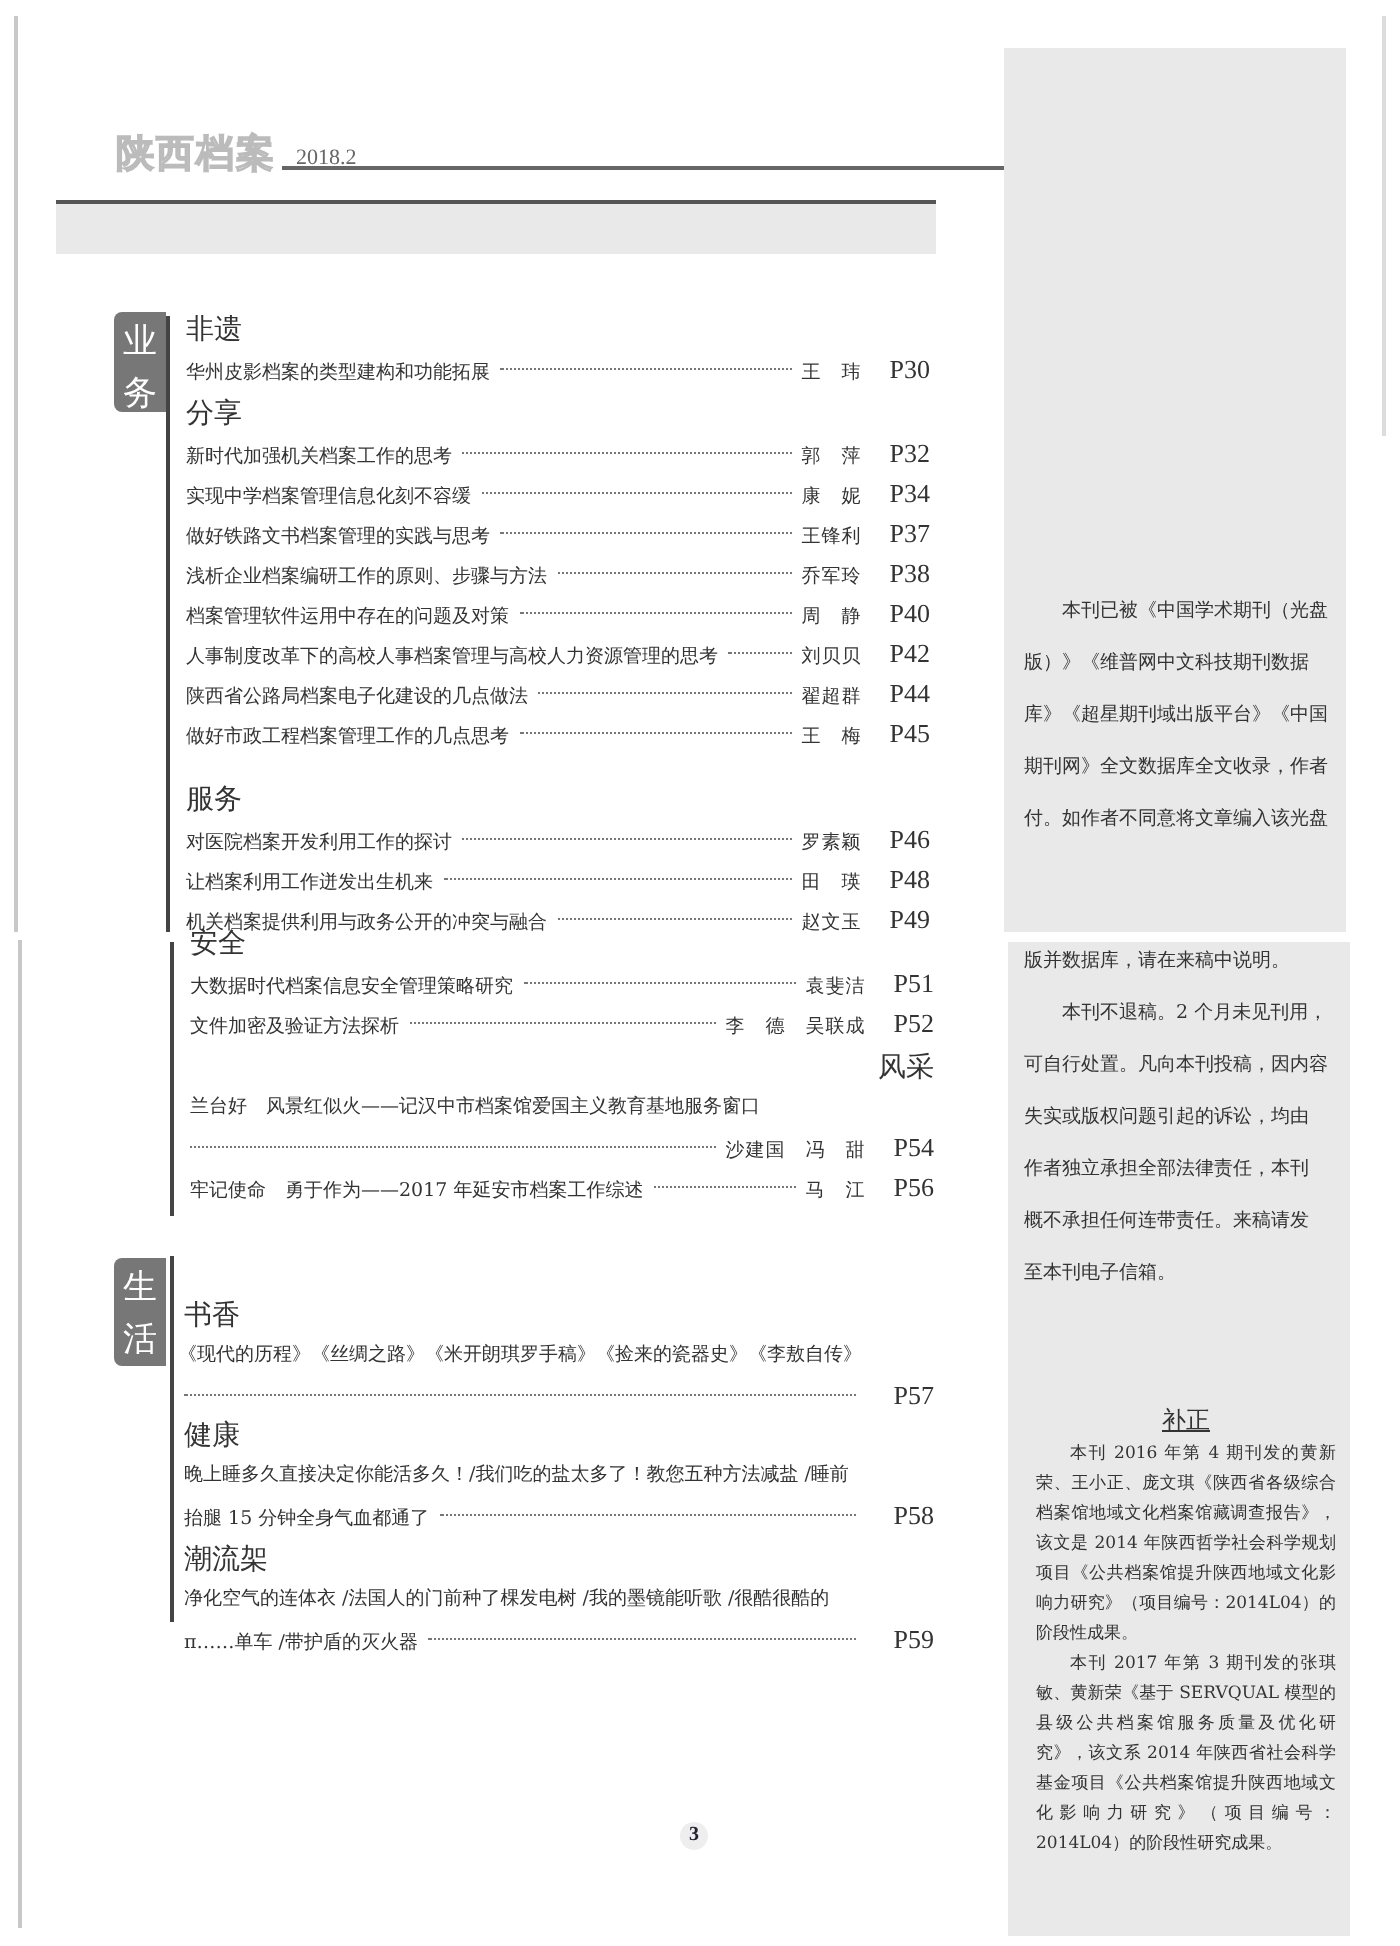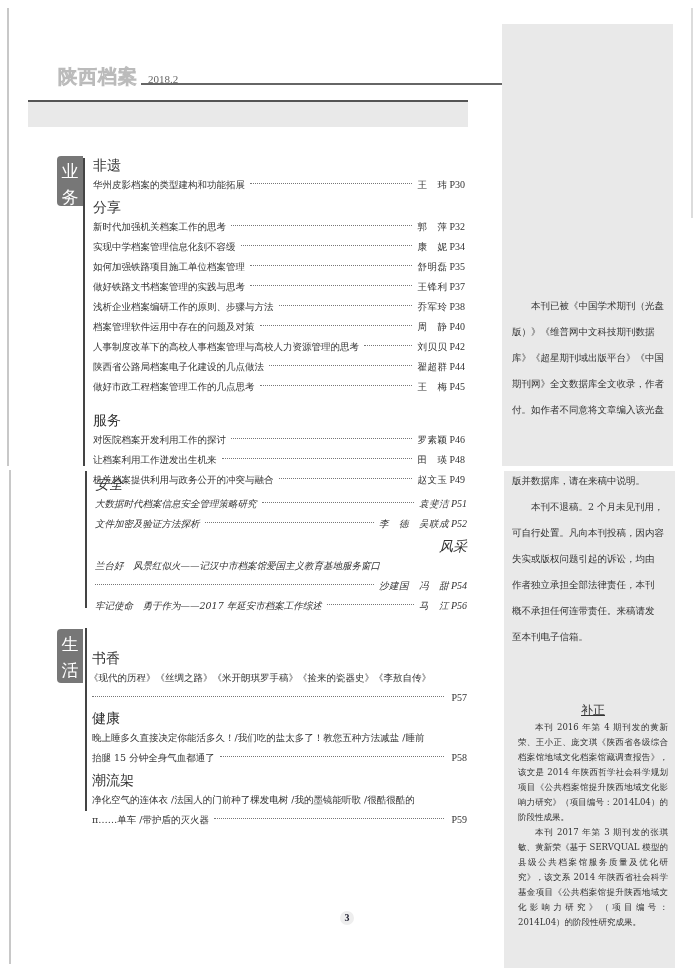--- a/index.html
+++ b/index.html
@@ -37,21 +37,21 @@
   .tab-biz { left: 57px; top: 156px; height: 50px; }
   .tab-life { left: 57px; top: 629px; height: 54px; }
 
   
   .toc { left: 93px; width: 372px; }
   .sec-title { font-size: 14px; color: #333; line-height: 20px; height: 20px; font-family: "DejaVu Sans", sans-serif; }
   .entry { display: flex; align-items: baseline; font-size: 9.5px; line-height: 20px; height: 20px; color: #333; white-space: nowrap; }
   .entry .t { flex: 0 0 auto; }
   .entry .dots { flex: 1 1 auto; border-bottom: 1px dotted #777; margin: 0 5px; transform: translateY(-4px); min-width: 8px; }
   .entry .a { flex: 0 0 auto; letter-spacing: 0.5px; }
-  .entry .p { flex: 0 0 auto; font-family: "Liberation Serif", serif; font-size: 10px; margin-left: 2px; }
+  .entry .p { flex: 0 0 auto; font-family: "Liberation Serif", serif; font-size: 13px; margin-left: 14px; }
   .para { font-size: 9.5px; line-height: 20px; color: #333; white-space: nowrap; }
 
   
   .side-text { font-size: 9.5px; color: #333; line-height: 26px; }
   .side-text p { text-align: justify; }
   .indent { text-indent: 2em; }
   .corr-title { font-size: 12px; text-align: center; text-decoration: underline; margin-top: 6px; line-height: 20px; font-family: "DejaVu Sans", sans-serif; }
   .corr p { font-size: 8.5px; line-height: 15px; text-indent: 2em; text-align: justify; }
 
   .pageno { left: 340px; top: 911px; width: 14px; height: 14px; border-radius: 50%; background: #eee;
@@ -102,26 +102,20 @@
       <span class="a">郭　萍</span>
       <span class="p">P32</span>
     </div>
   <div class="entry">
       <span class="t">实现中学档案管理信息化刻不容缓</span>
       <span class="dots"></span>
       <span class="a">康　妮</span>
       <span class="p">P34</span>
     </div>
   <div class="entry">
-      <span class="t">如何加强铁路项目施工单位档案管理</span>
-      <span class="dots"></span>
-      <span class="a">舒明磊</span>
-      <span class="p">P35</span>
-    </div>
-  <div class="entry">
       <span class="t">做好铁路文书档案管理的实践与思考</span>
       <span class="dots"></span>
       <span class="a">王锋利</span>
       <span class="p">P37</span>
     </div>
   <div class="entry">
       <span class="t">浅析企业档案编研工作的原则、步骤与方法</span>
       <span class="dots"></span>
       <span class="a">乔军玲</span>
       <span class="p">P38</span>
@@ -165,21 +159,21 @@
       <span class="p">P48</span>
     </div>
   <div class="entry">
       <span class="t">机关档案提供利用与政务公开的冲突与融合</span>
       <span class="dots"></span>
       <span class="a">赵文玉</span>
       <span class="p">P49</span>
     </div>
 </div>
 
-<div class="abs toc" style="top:474px; left:95px;font-style:italic;">
+<div class="abs toc" style="top:462px; left:95px;">
   <div class="sec-title">安全</div>
   <div class="entry">
       <span class="t">大数据时代档案信息安全管理策略研究</span>
       <span class="dots"></span>
       <span class="a">袁斐洁</span>
       <span class="p">P51</span>
     </div>
   <div class="entry">
       <span class="t">文件加密及验证方法探析</span>
       <span class="dots"></span>

